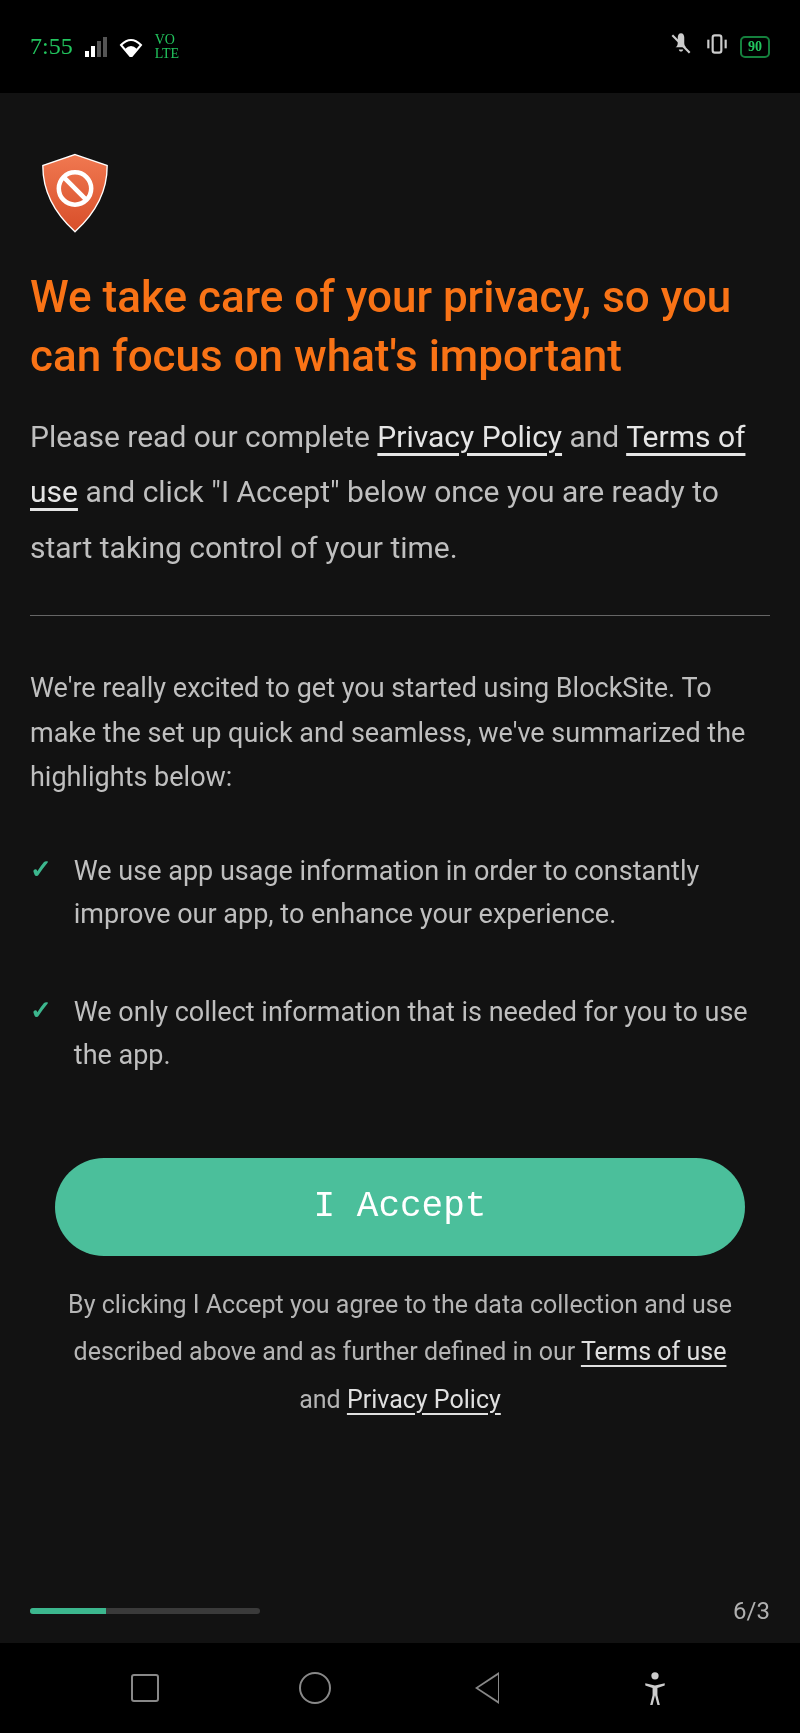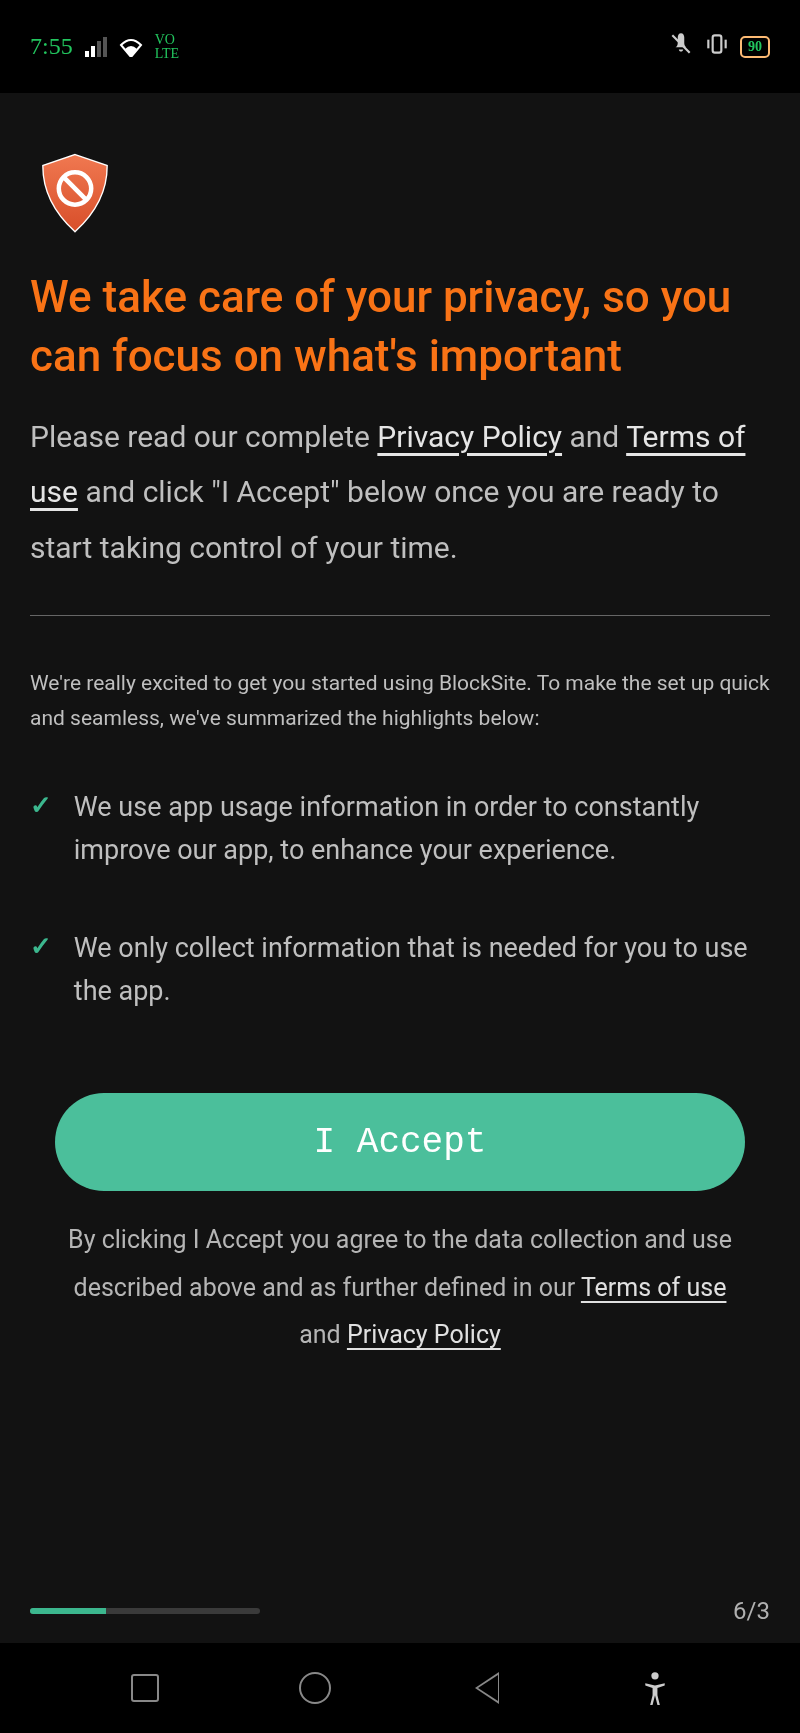--- a/index.html
+++ b/index.html
@@ -50,21 +50,21 @@
       display: flex;
       align-items: flex-end;
       justify-content: center;
     }
     .volte {
       font-size: 14px;
       line-height: 1;
       text-align: left;
     }
     .battery-box {
-      border: 2px solid #fdba74;
+      border: 2px solid #15803d;
       border-radius: 5px;
       padding: 1px 6px;
       font-size: 14px;
       font-weight: 600;
     }
     .main-content {
       background: #121212;
       padding: 55px 30px 40px 30px;
       min-height: 1580px;
     }
@@ -90,21 +90,21 @@
       color: #e5e5e5;
       text-decoration: underline;
       text-underline-offset: 6px;
     }
     .divider {
       height: 1px;
       background: #666;
       margin-bottom: 50px;
     }
     .summary-text {
-      font-size: 21px;
+      font-size: 27px;
       color: #bfbfbf;
       line-height: 1.65;
       margin-bottom: 50px;
     }
     .bullet-row {
       display: flex;
       align-items: flex-start;
       gap: 22px;
       margin-bottom: 55px;
     }

